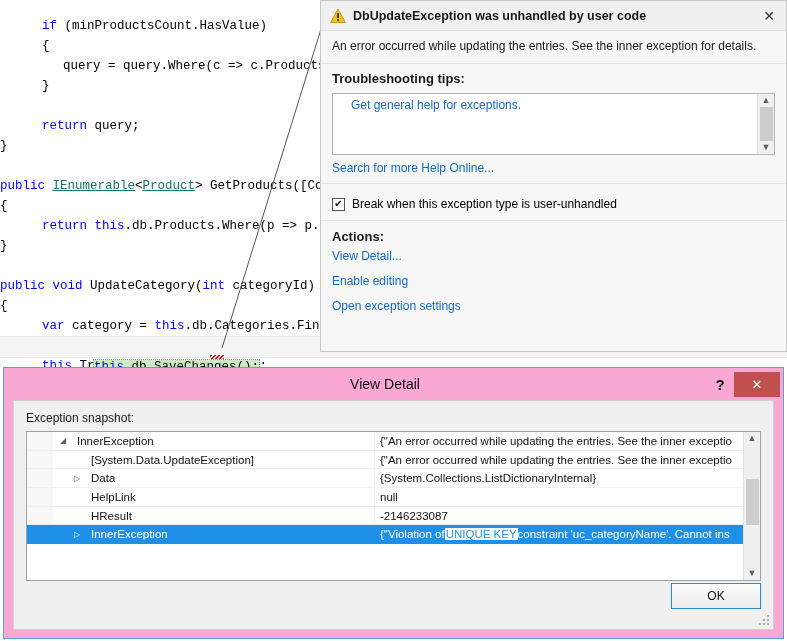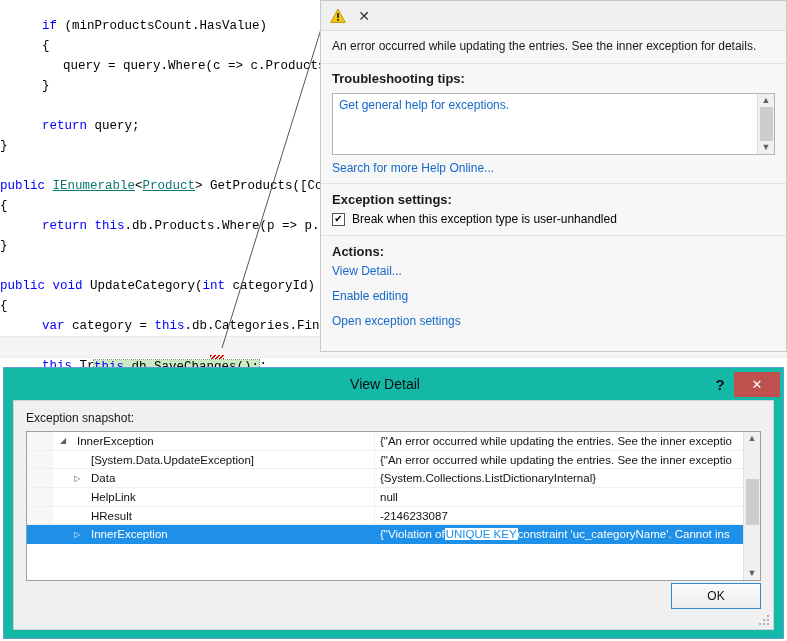--- a/index.html
+++ b/index.html
@@ -60,21 +60,21 @@
   #exc-message{
     padding:8px 10px 9px 11px;font-size:12px;color:#1a1a1a;line-height:15px;
     border-bottom:1px solid #e2e2e2;background:#f7f7f7;
   }
   .exc-section{padding:7px 11px 2px 11px;}
   .exc-head{font-weight:bold;font-size:13px;color:#1a1a1a;margin-bottom:5px;}
   #tips-box{
     margin:0 11px;height:62px;background:#fff;border:1px solid #b4b4b4;
     display:flex;box-sizing:border-box;
   }
-  #tips-inner{flex:1;padding:4px 6px;overflow:hidden;}
+  #tips-inner{flex:1;padding:4px 6px;overflow:hidden;margin-left:12px;}
   .tip-link{color:#1569c7;font-size:12px;cursor:pointer;display:block;}
   #tips-scroll{
     width:17px;background:#f0f0f0;border-left:1px solid #dadada;
     display:flex;flex-direction:column;justify-content:space-between;
     align-items:center;padding:2px 0;box-sizing:border-box;
   }
   .sb-arrow{font-size:9px;color:#606060;line-height:9px;}
   #tips-thumb{width:13px;flex:1;background:#cdcdcd;margin:2px 0;}
   #search-help{padding:6px 11px 8px 11px;}
   #exc-divider{height:1px;background:#e2e2e2;margin:0;}
@@ -84,21 +84,21 @@
     width:13px;height:13px;border:1px solid #555;background:#fff;
     display:flex;align-items:center;justify-content:center;
     font-size:10px;line-height:10px;color:#000;box-sizing:border-box;
   }
   #actions-sec{padding:8px 11px 0 11px;}
   .action-link{color:#1569c7;font-size:12px;margin-bottom:11px;cursor:pointer;display:block;}
 
   
   #view-detail{
     position:absolute;left:3px;top:367px;width:781px;height:272px;
-    background:#14b8a6;border:1px solid #5f9fd4;box-sizing:border-box;
+    background:#f9a8d4;border:1px solid #5f9fd4;box-sizing:border-box;
   }
   #vd-titlebar{
     height:32px;display:flex;align-items:center;position:relative;
   }
   #vd-title{
     flex:1;text-align:center;font-size:14px;color:#0f0f0f;
     padding-left:60px;
   }
   #vd-help{
     width:28px;text-align:center;font-size:15px;font-weight:bold;color:#0f0f0f;
@@ -205,20 +205,21 @@
 </div>
 
 <div id="exception-popup">
 
   <div id="exc-titlebar">
     <svg id="warn-icon" viewBox="0 0 16 16">
       <path d="M8 1 L15.3 14.5 L0.7 14.5 Z" fill="#f0c419" stroke="#c59a0e" stroke-width="1"></path>
       <rect x="7.1" y="5" width="1.8" height="5" fill="#3a3000"></rect>
       <rect x="7.1" y="11" width="1.8" height="1.8" fill="#3a3000"></rect>
     </svg>
+    <div id="exc-title">DbUpdateException was unhandled by user code</div>
     <div id="exc-close">✕</div>
   </div>
 
   <div id="exc-message">An error occurred while updating the entries. See the inner exception for details.</div>
 
   <div class="exc-section">
     <div class="exc-head">Troubleshooting tips:</div>
   </div>
 
   <div id="tips-box">
@@ -232,21 +233,20 @@
     </div>
   </div>
 
   <div id="search-help">
     <span class="tip-link">Search for more Help Online...</span>
   </div>
 
   <div id="exc-divider"></div>
 
   <div id="settings-sec">
-    <div class="exc-head">Exception settings:</div>
     <div class="chk-row">
       <div class="chkbox">✔</div>
       <span>Break when this exception type is user-unhandled</span>
     </div>
   </div>
 
   <div id="actions-sec">
     <div class="exc-head">Actions:</div>
     <span class="action-link">View Detail...</span>
     <span class="action-link">Enable editing</span>

